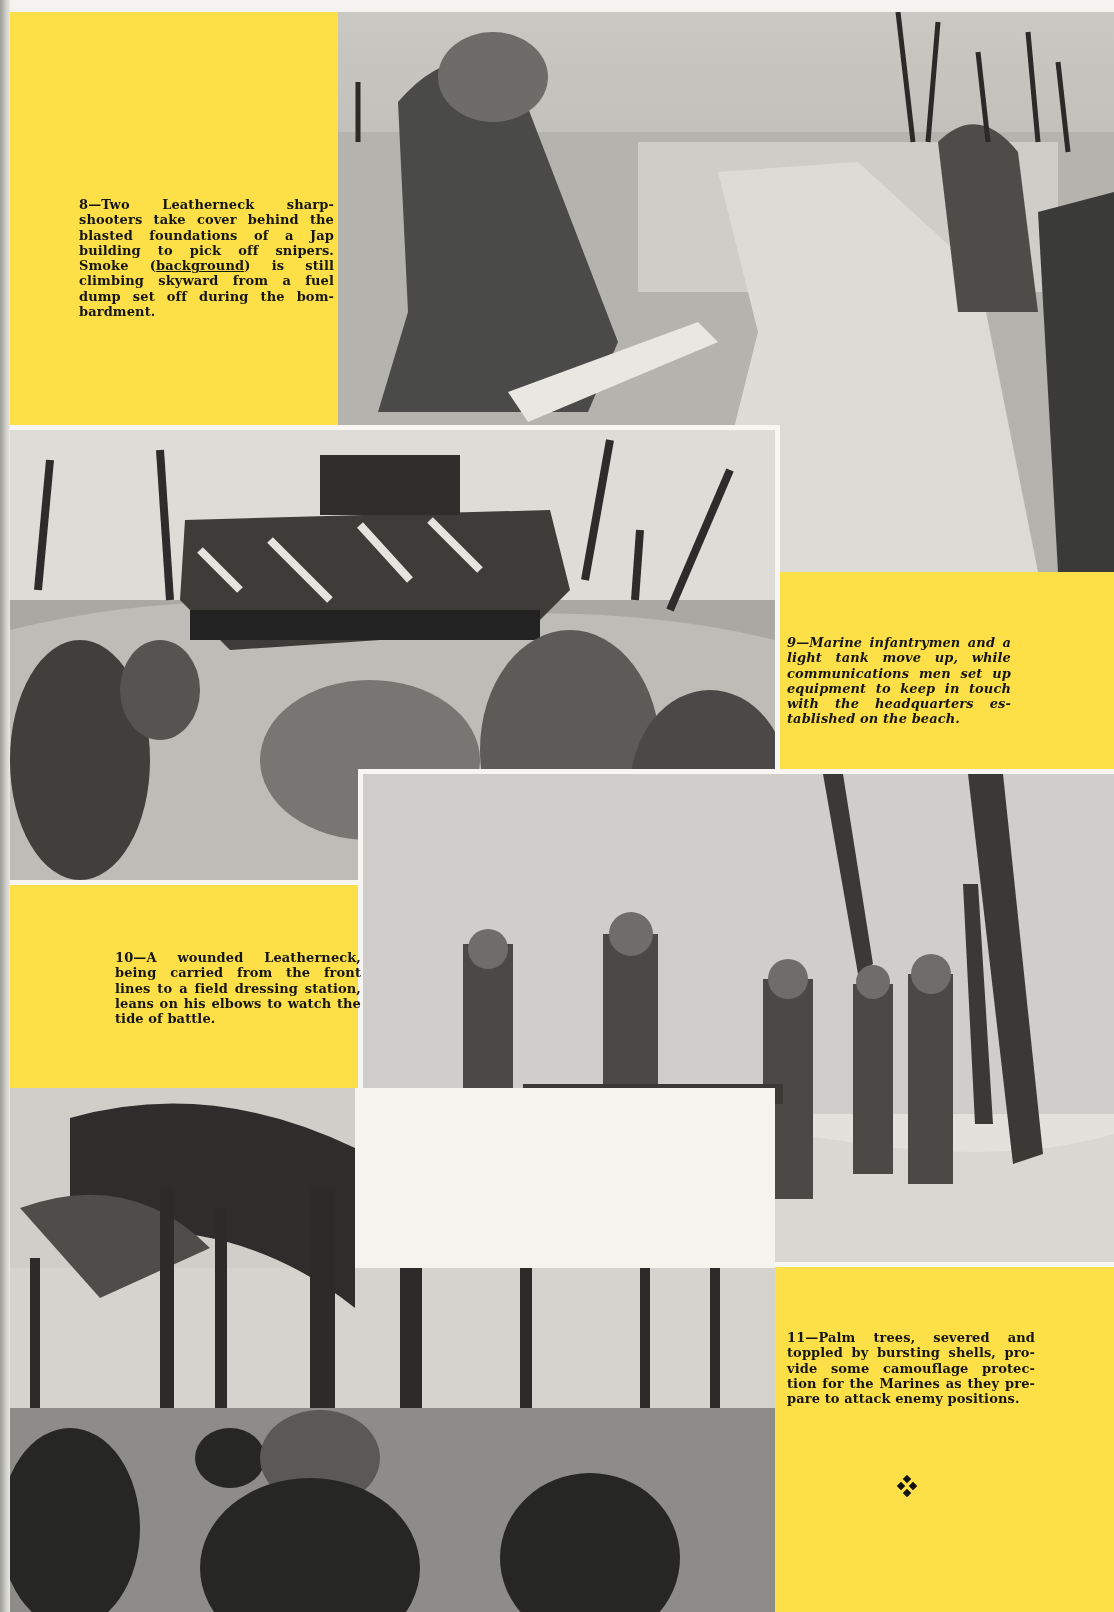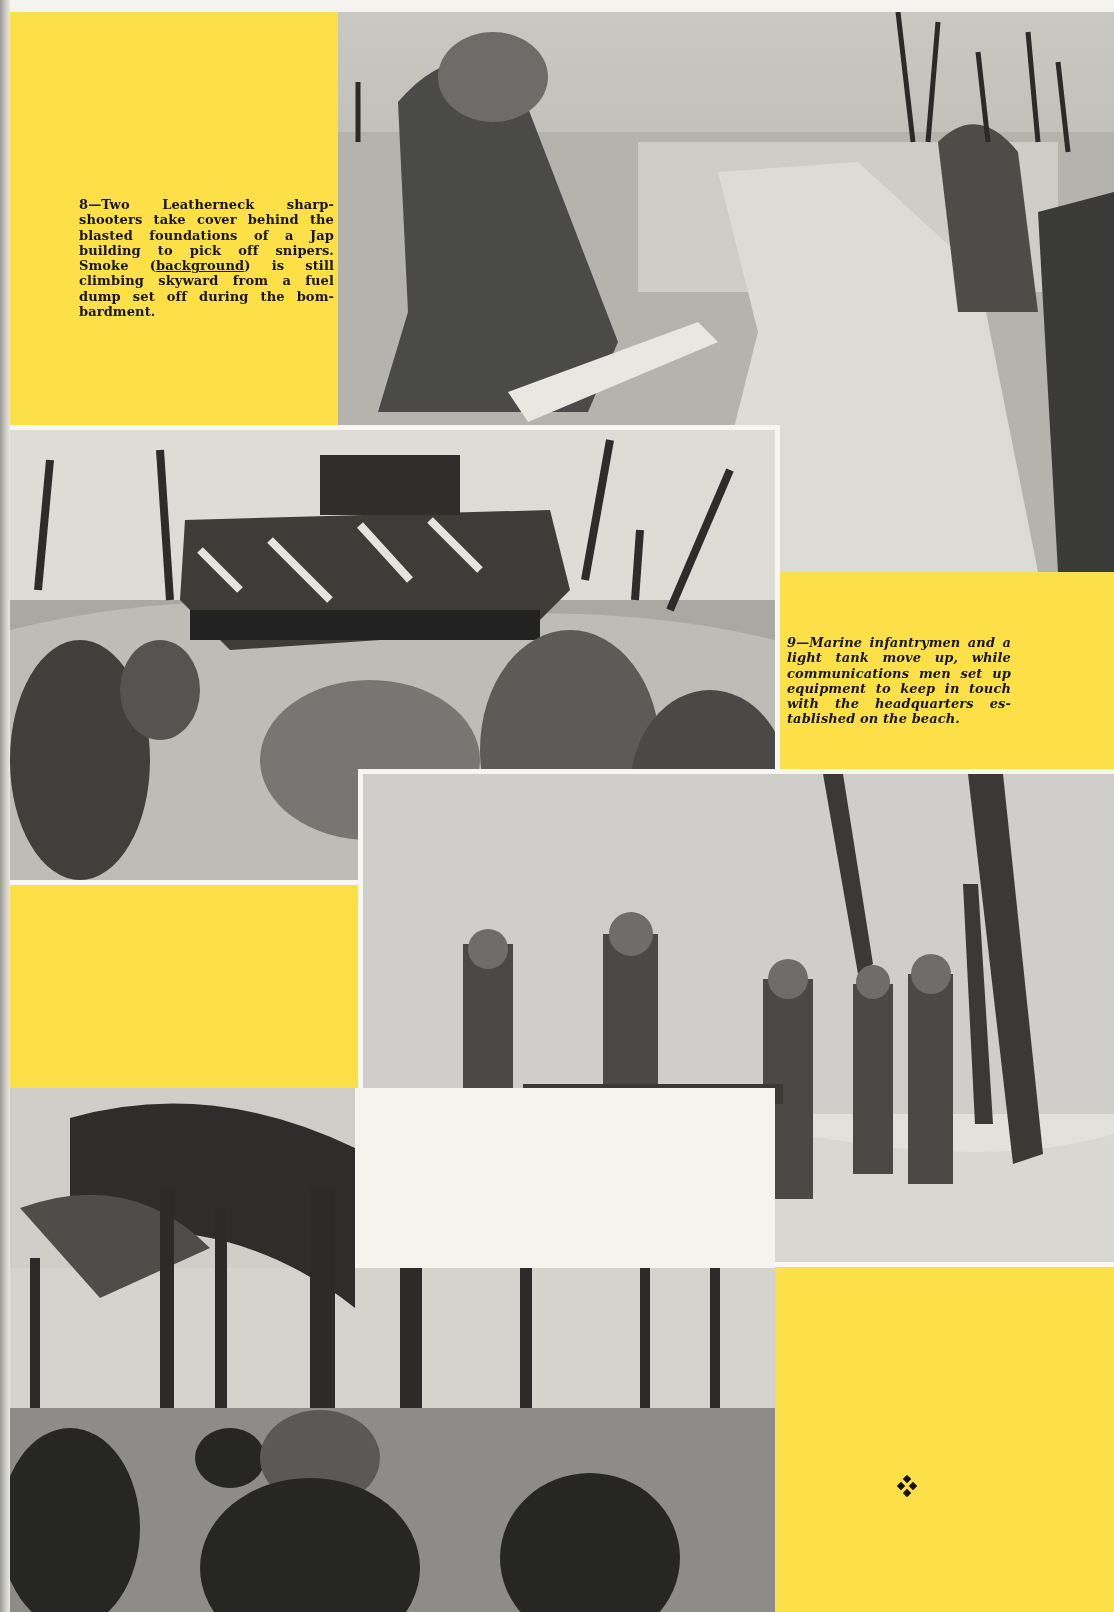--- a/index.html
+++ b/index.html
@@ -124,20 +124,23 @@
         <circle cx="125" cy="175" r="20"></circle>
           <circle cx="268" cy="160" r="22"></circle>
         <circle cx="425" cy="205" r="20"></circle>
           <circle cx="510" cy="208" r="17"></circle>
           <circle cx="568" cy="200" r="20"></circle>
       </g>
       <rect x="160" y="310" width="260" height="20" fill="#3a3936"></rect>
     </svg>
   </div>
 
+  <div class="caption" style="left:107px; top:938px; width:246px;">
+    <span class="num">10</span><span>—</span><span>A wounded Leatherneck, being carried from the front lines to a field dressing station, leans on his elbows to watch the tide of battle.</span>
+  </div>
 
   <div class="photo" style="left:2px; top:1076px; width:765px; height:536px;">
     <svg viewBox="0 0 765 536" preserveAspectRatio="none">
       <rect width="765" height="536" fill="#d4d3ce"></rect>
       <rect x="345" y="0" width="420" height="180" fill="#f4f3ee"></rect>
       <path d="M0 0 L345 0 L345 180 L0 180 Z" fill="#cfcec9"></path>
       <path d="M60 30 Q200 -10 345 60 L345 220 Q220 120 60 150 Z" fill="#2e2d2b"></path>
       <path d="M10 120 Q120 80 200 160 L90 210 Z" fill="#4e4d4a"></path>
       <g fill="#2c2b29">
         <rect x="150" y="100" width="14" height="330"></rect>
@@ -153,20 +156,23 @@
       <g fill="#262624">
         <ellipse cx="60" cy="440" rx="70" ry="100"></ellipse>
         <ellipse cx="220" cy="370" rx="35" ry="30"></ellipse>
         <ellipse cx="310" cy="370" rx="60" ry="48" fill="#5a5956"></ellipse>
         <ellipse cx="300" cy="480" rx="110" ry="90"></ellipse>
         <ellipse cx="580" cy="470" rx="90" ry="85"></ellipse>
       </g>
     </svg>
   </div>
 
+  <div class="caption" style="left:779px; top:1318px; width:248px;">
+    <span class="num">11</span><span>—</span><span>Palm trees, severed and toppled by bursting shells, pro-vide some camouflage protec-tion for the Marines as they pre-pare to attack enemy positions.</span>
+  </div>
 
   <div class="ornament" style="left:888px; top:1463px;">
     <svg viewBox="0 0 22 22" width="22" height="22">
       <g fill="#111">
         <rect x="8" y="1" width="6" height="6" transform="rotate(45 11 4)"></rect>
         <rect x="2" y="8" width="6" height="6" transform="rotate(45 5 11)"></rect>
         <rect x="14" y="8" width="6" height="6" transform="rotate(45 17 11)"></rect>
         <rect x="8" y="15" width="6" height="6" transform="rotate(45 11 18)"></rect>
       </g>
     </svg>

